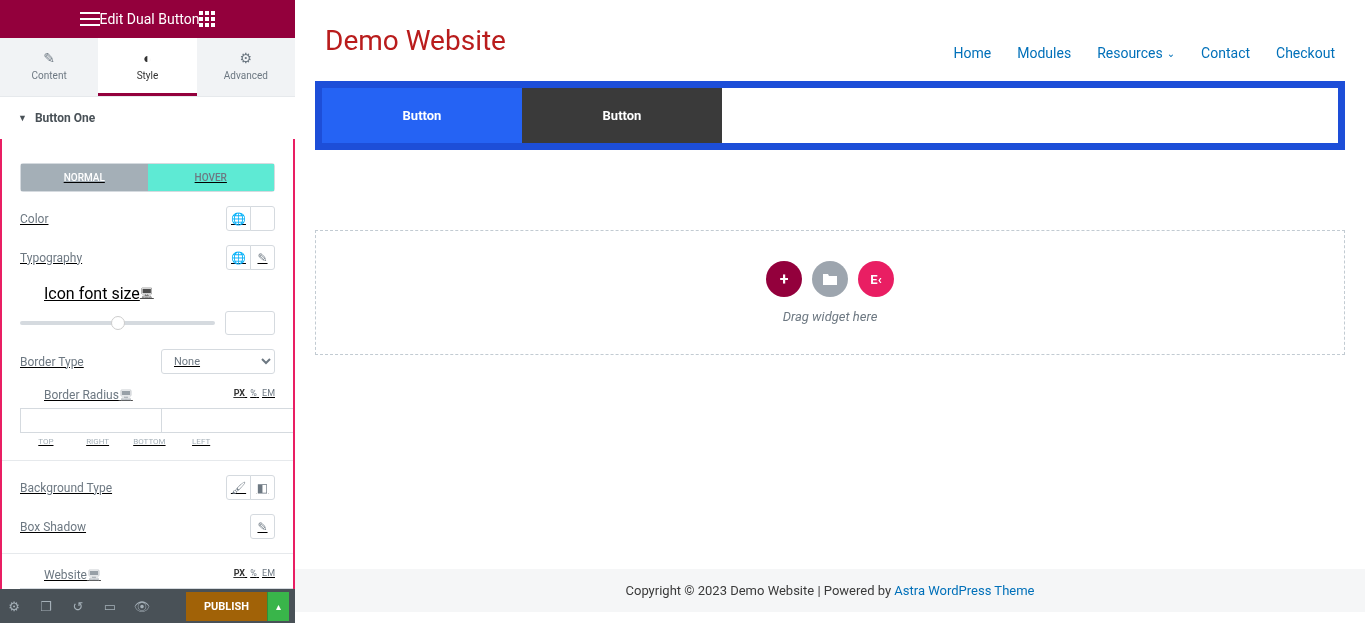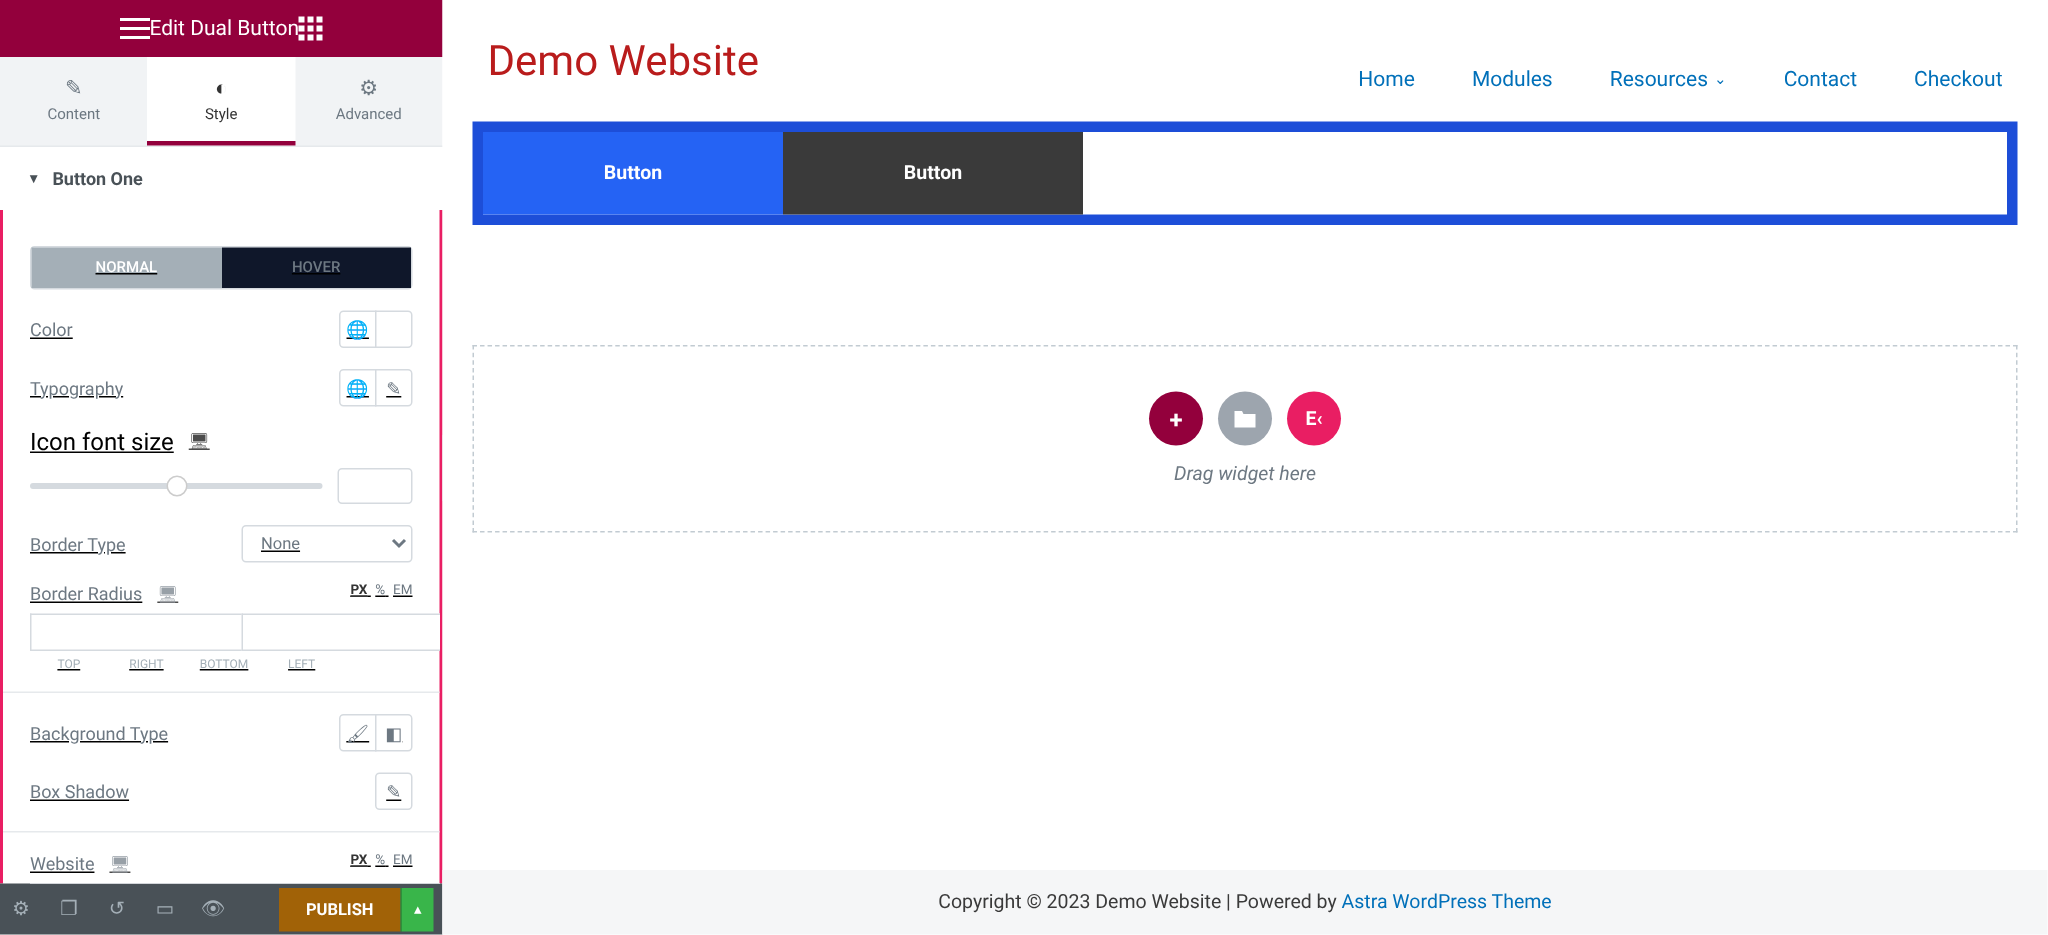--- a/index.html
+++ b/index.html
@@ -20,25 +20,25 @@
     .tab.active { color: #333; border-bottom: 3px solid #93003c; background: #fff; }
     .tab-icon { font-size: 14px; margin-bottom: 4px; display:block; }
     
     
     .panel { flex: 1; overflow-y: auto; border: 2px solid #e91e63; border-top: none; border-bottom: none; padding-bottom: 8px; }
     .section-header { padding: 14px 18px; font-size: 12px; font-weight: 700; color: #495157; display: flex; align-items: center; cursor: pointer; }
     .section-header::before { content: '▼'; font-size: 9px; margin-right: 8px; }
     .section-body { padding: 16px 18px; text-decoration: underline; }
     
     .state-tabs { display: flex; border: 1px solid #d5dadf; border-radius: 3px; margin: 8px 0 14px 0; font-size: 10px; font-weight: 500; }
-    .state-tab { flex: 1; text-align: center; padding: 8px 0; cursor: pointer; background: #0f172a; color: #6d7882; }
+    .state-tab { flex: 1; text-align: center; padding: 8px 0; cursor: pointer; background: #5eead4; color: #6d7882; }
     .state-tab.active { background: #a4afb7; color: #fff; }
     
     .control-row { display: flex; justify-content: space-between; align-items: center; margin-bottom: 14px; font-size: 12px; color: #6d7882; }
-    .control-label { display: flex; align-items: center; gap: 10px; }
+    .control-label { display: flex; align-items: center; gap: 0; margin-left: 24px; }
     .control-actions { display: flex; gap: 0; }
     .icon-btn { width: 25px; height: 25px; border: 1px solid #d5dadf; background: #fff; display: flex; align-items: center; justify-content: center; font-size: 12px; color: #6d7882; cursor: pointer; }
     .icon-btn:first-child { border-radius: 3px 0 0 3px; }
     .icon-btn:last-child { border-radius: 0 3px 3px 0; margin-left: -1px; }
     .icon-btn.single { border-radius: 3px; margin: 0; }
     
     .slider-row { margin-bottom: 14px; }
     .slider-track { display: flex; align-items: center; gap: 10px; }
     .slider { flex: 1; -webkit-appearance: none; height: 4px; background: #d5dadf; border-radius: 2px; }
     .slider::-webkit-slider-thumb { -webkit-appearance: none; width: 14px; height: 14px; background: #fff; border: 1px solid #ccc; border-radius: 50%; cursor: pointer; }
@@ -65,37 +65,37 @@
     .footer-toolbar { height: 34px; background: #495157; display: flex; align-items: center; padding: 0 6px; gap: 16px; }
     .footer-icon { width: 16px; height: 16px; color: #a4afb7; display: flex; align-items: center; justify-content: center; font-size: 13px; cursor: pointer; }
     .publish-group { margin-left: auto; display: flex; }
     .publish-btn { background: #a16207; color: #fff; border: none; font-size: 11px; font-weight: 700; padding: 8px 18px; cursor: pointer; }
     .publish-caret { background: #39b54a; border: none; border-left: 1px solid rgba(0,0,0,.2); color: #fff; width: 22px; cursor: pointer; font-size: 10px; }
     
     
     .preview { flex: 1; background: #fff; position: relative; }
     .preview-header { display: flex; justify-content: space-between; align-items: center; padding: 20px 30px; }
     .site-title { font-size: 28px; font-weight: 400; color: #b91c1c; }
-    .nav { display: flex; gap: 38px; align-items: center; font-size: 14px; margin-top: 25px; }
+    .nav { display: flex; gap: 26px; align-items: center; font-size: 14px; margin-top: 25px; }
     .nav a { color: #0170b9; text-decoration: none; }
     .nav-item-dropdown { display: flex; align-items: center; gap: 4px; }
     
     .widget-row { margin: 0 20px; border: 7px solid #1d4ed8; display: flex; }
     .btn-one { width: 200px; height: 55px; background: #2563f4; color: #fff; display: flex; align-items: center; justify-content: center; font-weight: 700; font-size: 13px; }
     .btn-two { width: 200px; height: 55px; background: #3a3a3a; color: #fff; display: flex; align-items: center; justify-content: center; font-weight: 700; font-size: 13px; }
     
     .drop-zone { margin: 80px 20px 0 20px; border: 1px dashed #c2cbd2; padding: 30px; text-align: center; }
     .drop-icons { display: flex; justify-content: center; gap: 10px; margin-bottom: 12px; }
     .drop-icon { width: 36px; height: 36px; border-radius: 50%; display: flex; align-items: center; justify-content: center; color: #fff; font-size: 16px; font-weight: 700; cursor: pointer; }
     .drop-icon.plus { background: #93003c; }
     .drop-icon.folder { background: #9da5ae; }
     .drop-icon.ek { background: #e91e63; font-size: 13px; }
     .drop-text { font-size: 13px; color: #6d7882; font-style: italic; }
     
-    .preview-footer { position: absolute; bottom: 0; left: 0; right: 0; background: #f5f6f7; text-align: center; padding: 14px; font-size: 13px; color: #3a3a3a; }
+    .preview-footer { position: absolute; bottom: 11px; left: 0; right: 0; background: #f5f6f7; text-align: center; padding: 14px; font-size: 13px; color: #3a3a3a; }
     .preview-footer a { color: #0170b9; text-decoration: none; }
     
     .collapse-handle { position: absolute; left: 295px; top: 50%; transform: translateY(-50%); width: 14px; height: 44px; background: #e6e9ec; border: 1px solid #d5dadf; border-radius: 0 4px 4px 0; display: flex; align-items: center; justify-content: center; font-size: 11px; color: #6d7882; cursor: pointer; }
   </style>
 </head>
 <body>
 
 <div class="sidebar">
   <div class="sidebar-header">
     <div class="hamburger-icon">

